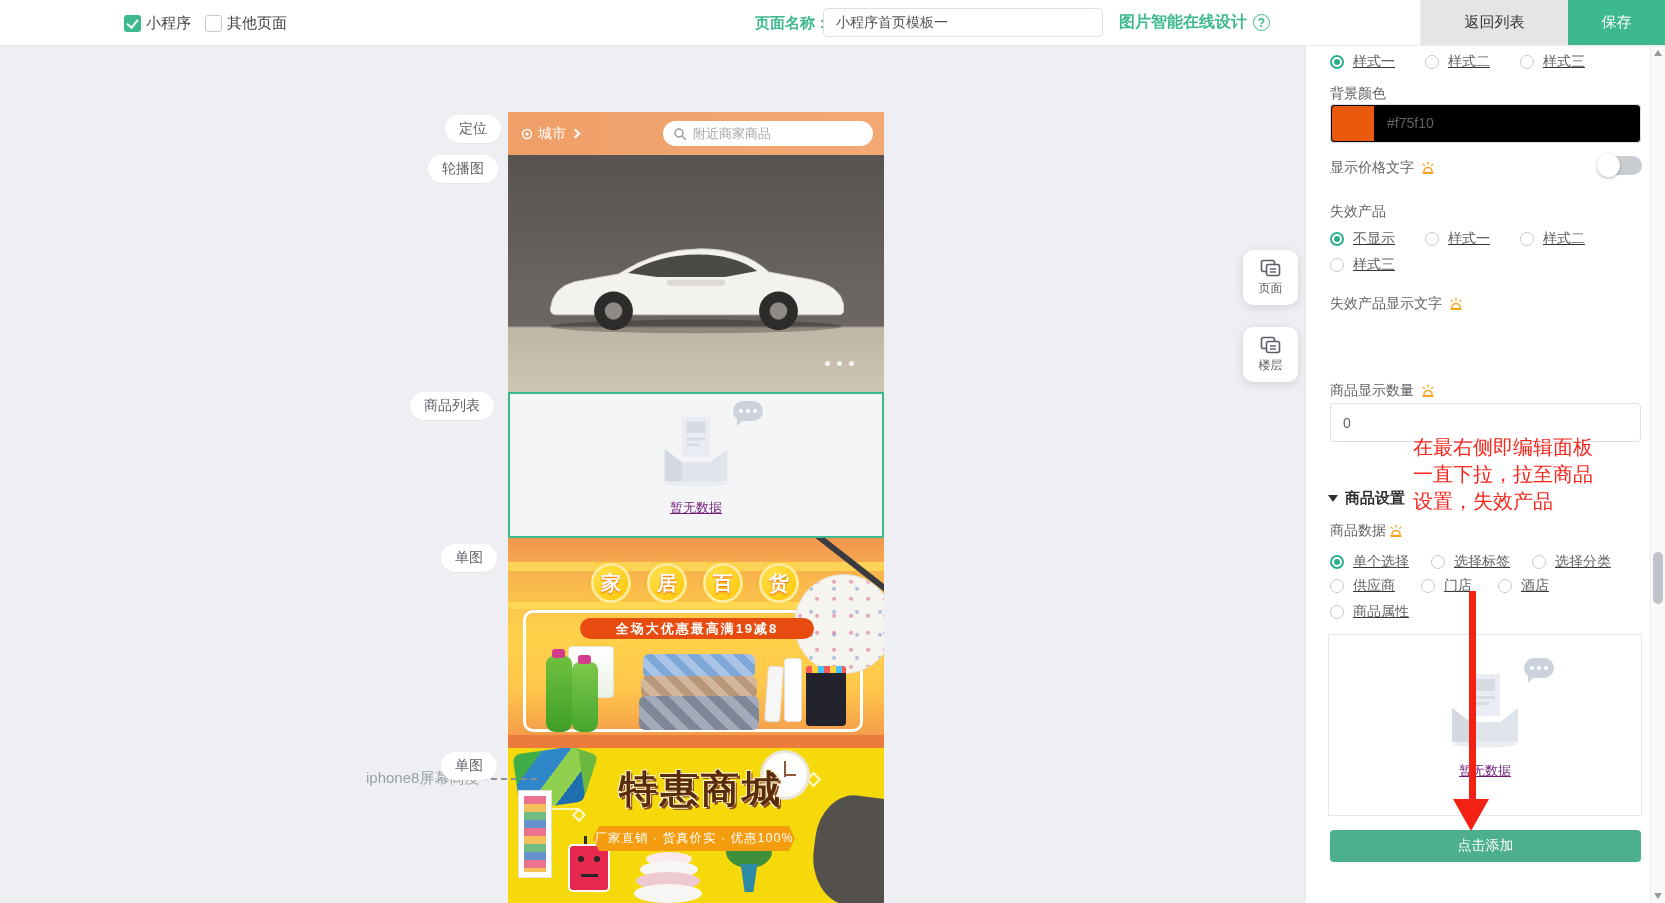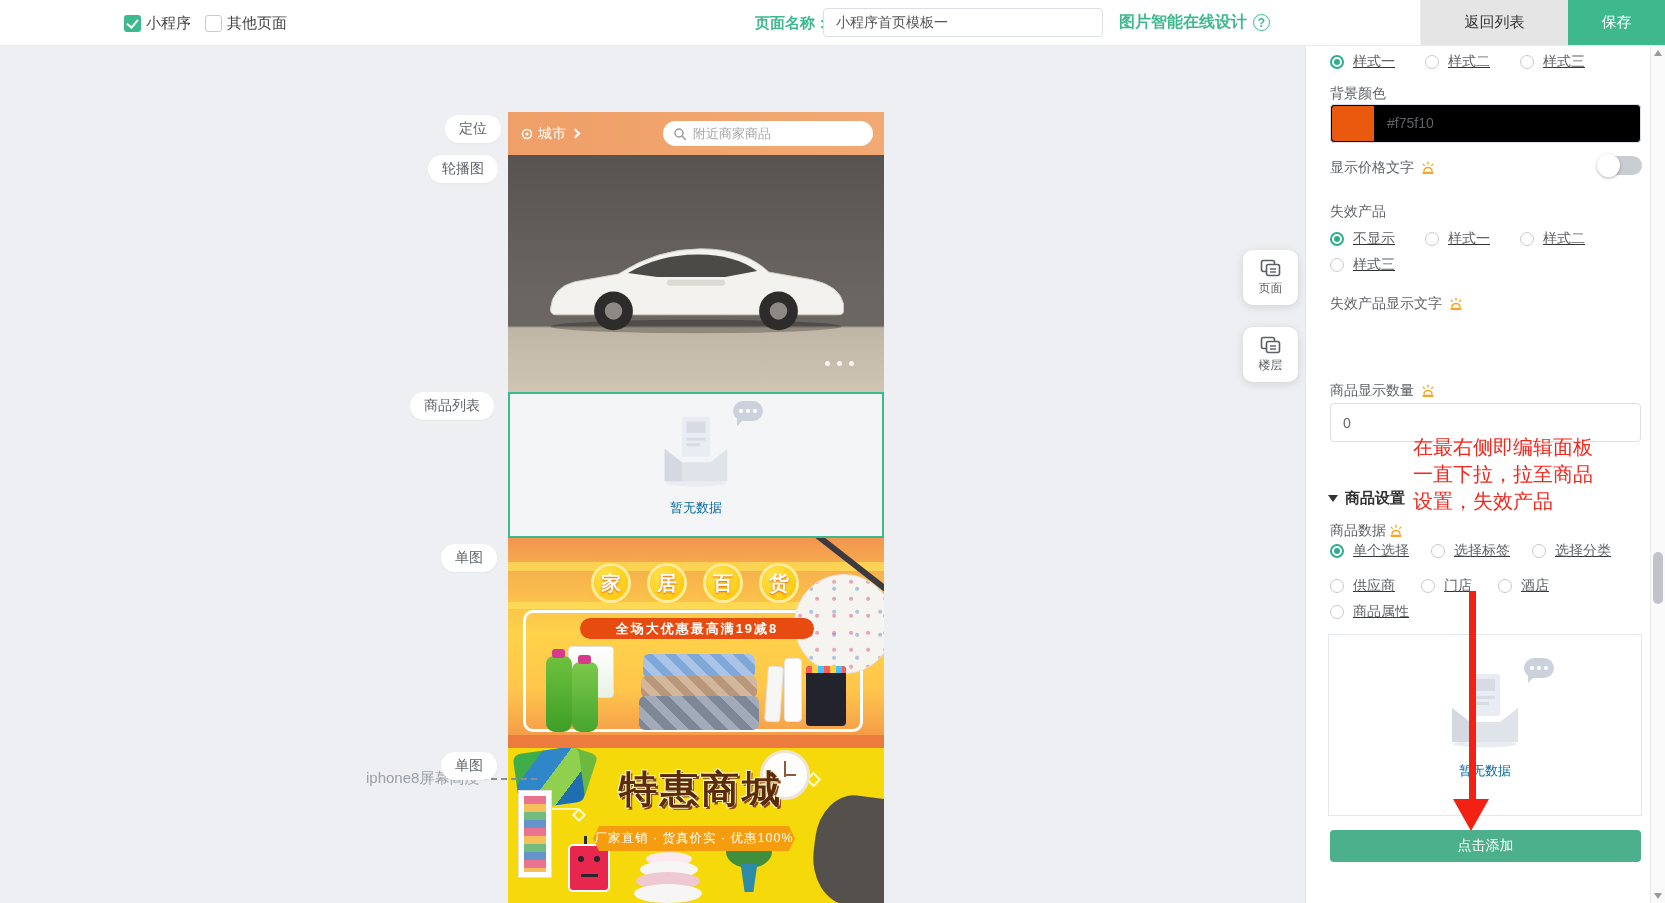--- a/index.html
+++ b/index.html
@@ -37,21 +37,21 @@
   .car-svg { position:absolute; left:23px; top:55px; }
   .car-dots { position:absolute; right:30px; bottom:26px; display:flex; gap:7px; }
   .car-dots i { width:5px; height:5px; border-radius:50%; background:rgba(255,255,255,0.85); }
 
   .ph-prodlist { position:absolute; left:0; top:280px; width:376px; height:146px; background:#f4f5f7; border:2px solid #3eb98e; display:flex; flex-direction:column; align-items:center; justify-content:center; gap:8px; }
 
   .empty-wrap { position:relative; }
   .bubble { position:absolute; right:-26px; top:-12px; width:30px; height:20px; background:#ccd2dc; border-radius:10px; display:flex; align-items:center; justify-content:center; gap:3px; }
   .bubble::after { content:""; position:absolute; left:4px; bottom:-5px; border:5px solid transparent; border-top-color:#ccd2dc; border-left-color:#ccd2dc; }
   .bubble i { width:4px; height:4px; border-radius:50%; background:#fff; }
-  .empty-text { font-size:13px; color:#0369a1; }
+  .empty-text { font-size:13px; color:#701a75;text-decoration:underline; }
 
   .ph-banner1 { position:absolute; left:0; top:426px; width:376px; height:210px; overflow:hidden;
     background:linear-gradient(180deg,#f2954f 0%,#f8b44e 18%,#ffd24a 45%,#ffc64b 72%,#f2914a 100%); }
   .b1-stripe { position:absolute; left:0; width:376px; background:rgba(255,224,90,0.75); }
   .b1-circles { position:absolute; left:86px; top:28px; display:flex; gap:22px; z-index:2; }
   .b1-circle { width:34px; height:34px; border-radius:50%; background:radial-gradient(circle at 35% 30%,#ffe34e,#ffc400); box-shadow:0 0 0 3px #ffec9e,0 0 8px rgba(255,200,0,0.9); display:flex; align-items:center; justify-content:center; font-size:20px; font-weight:bold; color:#fff; text-shadow:0 1px 2px #e85a00; }
   .b1-frame { position:absolute; left:15px; top:72px; width:340px; height:122px; border:3px solid #fff; border-radius:10px; z-index:1; }
   .b1-pill { position:absolute; left:72px; top:80px; width:234px; height:21px; background:#e84b10; border-radius:12px; color:#fff; font-size:13px; font-weight:bold; letter-spacing:2px; display:flex; align-items:center; justify-content:center; z-index:3; }
   .b1-band { position:absolute; left:0; bottom:0; width:376px; height:13px; background:#ec7b3e; }
   .prod { position:absolute; z-index:2; }
@@ -367,21 +367,21 @@
       <svg width="16" height="15" viewBox="0 0 16 15">
           <path d="M4 10.5 a4 4 0 0 1 8 0" fill="none" stroke="#f5a623" stroke-width="1.6"></path>
           <rect x="2.4" y="10.8" width="11.2" height="2.2" rx="1.1" fill="#f5a623"></rect>
           <line x1="8" y1="3.2" x2="8" y2="1.2" stroke="#f5a623" stroke-width="1.3" stroke-linecap="round"></line>
           <line x1="4.4" y1="4.4" x2="3.2" y2="3.2" stroke="#f5a623" stroke-width="1.3" stroke-linecap="round"></line>
           <line x1="11.6" y1="4.4" x2="12.8" y2="3.2" stroke="#f5a623" stroke-width="1.3" stroke-linecap="round"></line>
         </svg>
     </span>
   </div>
 
-  <div class="radio-row" style="top:496px;gap:22px">
+  <div class="radio-row" style="top:507px;gap:22px">
     <label class="radio-item">
         <span class="radio sel"></span>
         <span class="radio-label">单个选择</span>
       </label>
     <label class="radio-item">
         <span class="radio"></span>
         <span class="radio-label">选择标签</span>
       </label>
     <label class="radio-item">
         <span class="radio"></span>

